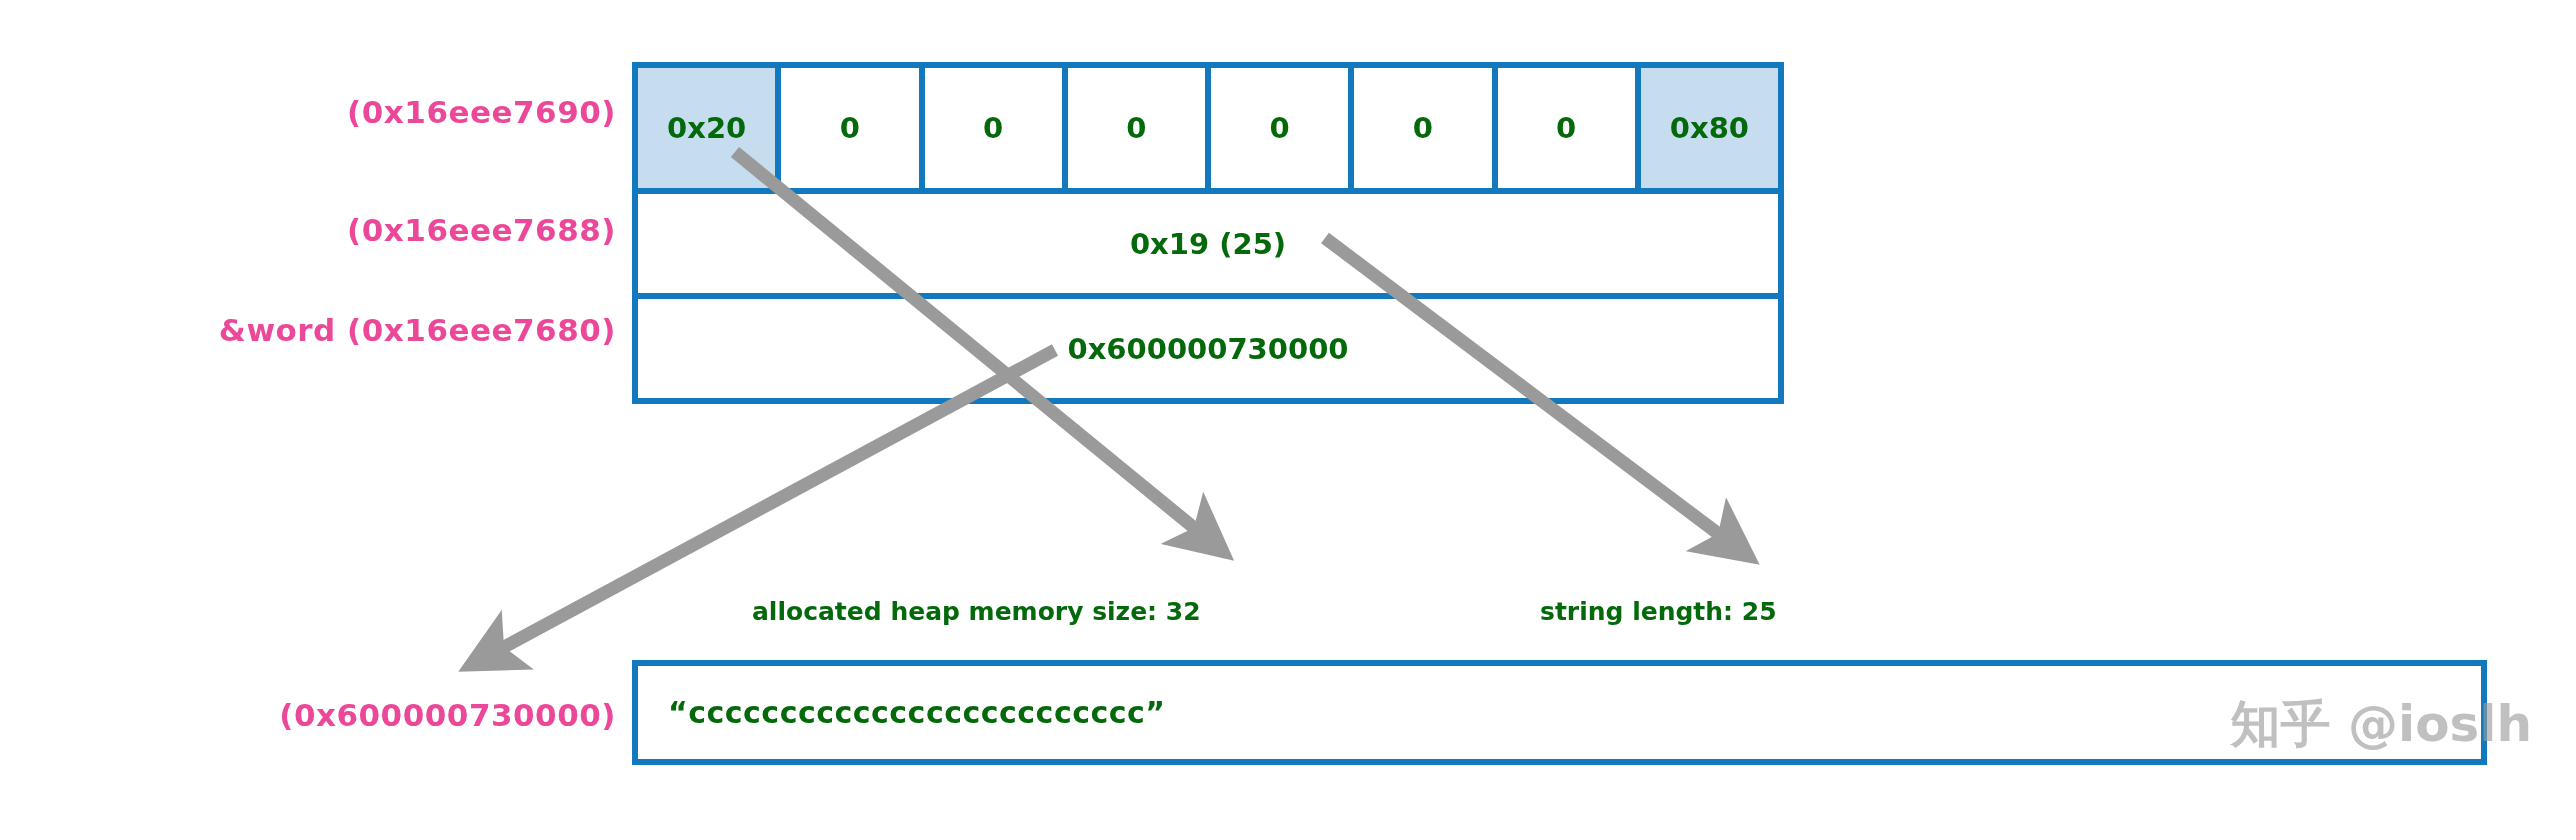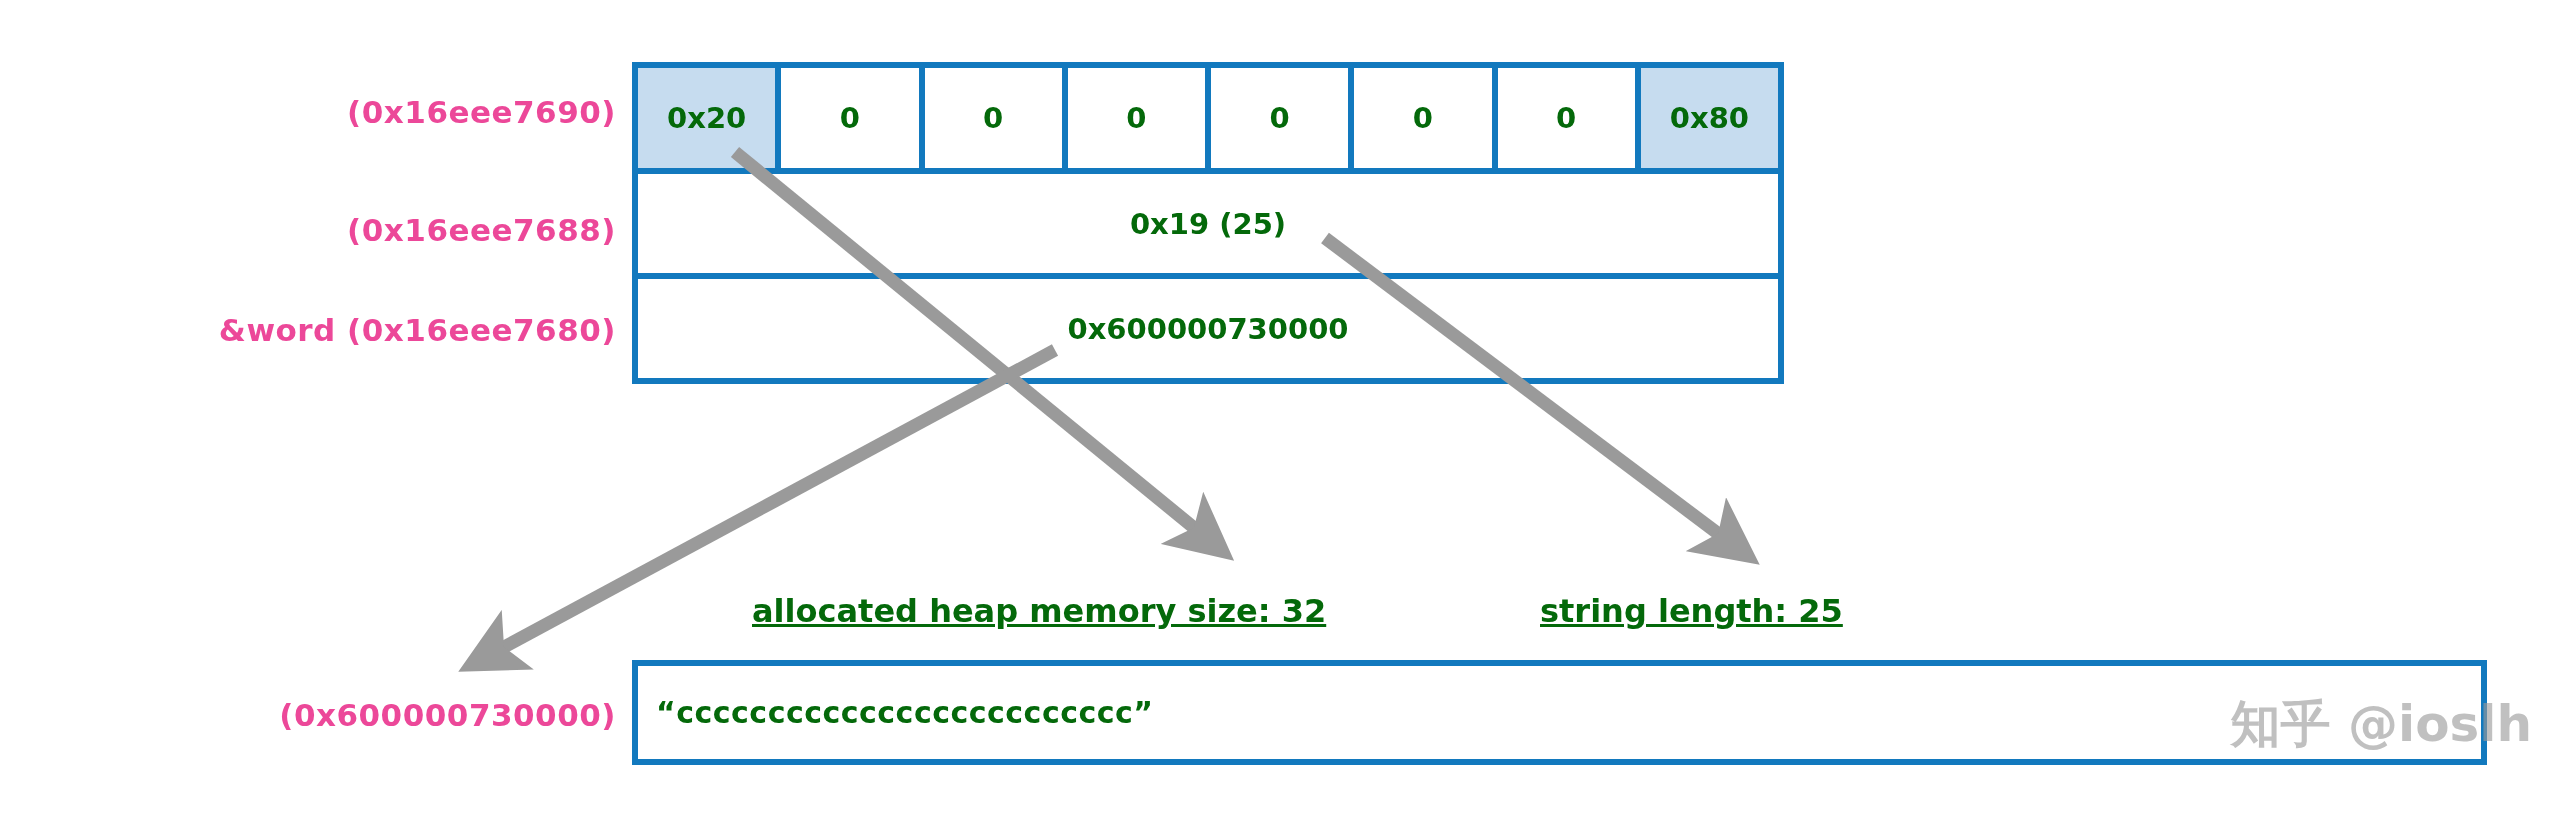--- a/index.html
+++ b/index.html
@@ -50,21 +50,21 @@
     left: 632px;
     top: 62px;
     width: 1152px;
     border: 6px solid #1279BE;
     box-sizing: border-box;
     background: #ffffff;
   }
 
   .byte-row {
     display: flex;
-    height: 100px;
+    height: 120px;
     box-sizing: border-box;
     justify-content: flex-end;
   }
   .byte-cell {
     flex: 1 1 0;
     border-right: 6px solid #1279BE;
     box-sizing: border-box;
     display: flex;
     align-items: center;
     justify-content: center;
@@ -102,36 +102,35 @@
     box-sizing: border-box;
     background: #ffffff;
     display: flex;
     align-items: center;
   }
   #heap-string {
     color: #04690A;
     font-family: "DejaVu Sans", sans-serif;
     font-weight: bold;
     font-size: 30px;
-    padding-left: 18px;
+    padding-left: 30px;
     white-space: nowrap;
     letter-spacing: 0.5px;
     text-align: right;
   }
 
   
   .annot {
     position: absolute;
     color: #04690A;
     font-family: "DejaVu Sans", sans-serif;
     font-weight: bold;
-    font-size: 32px;
+    font-size: 25px;
     white-space: nowrap;
     transform: translateY(-50%);
-    text-decoration: underline;
   }
 
   
   #watermark {
     position: absolute;
     right: 44px;
     top: 700px;
     transform: translateY(-50%);
     color: #9a9a9a;
     opacity: 0.62;

